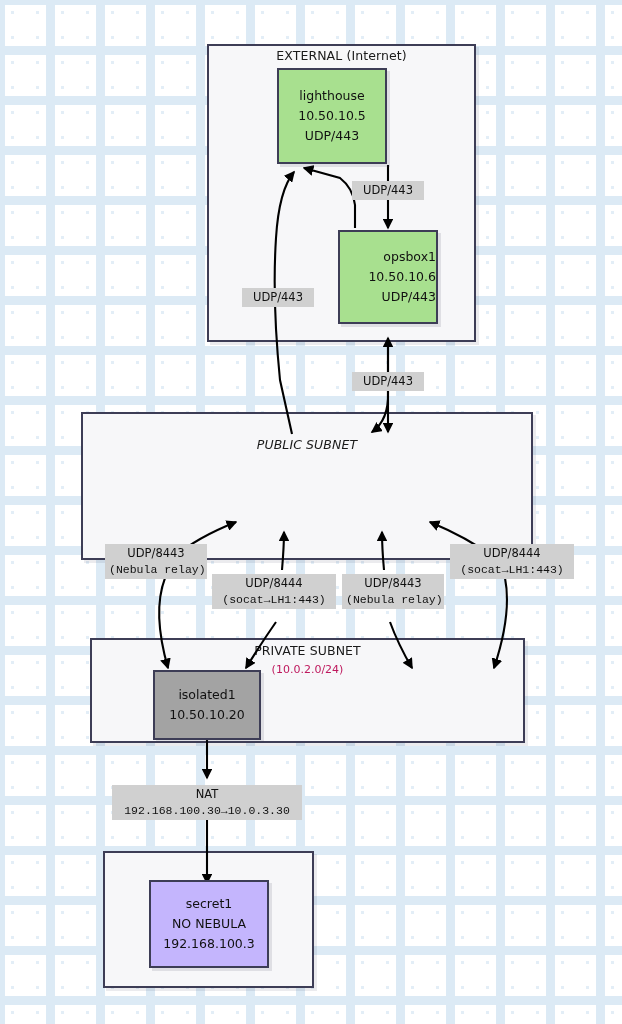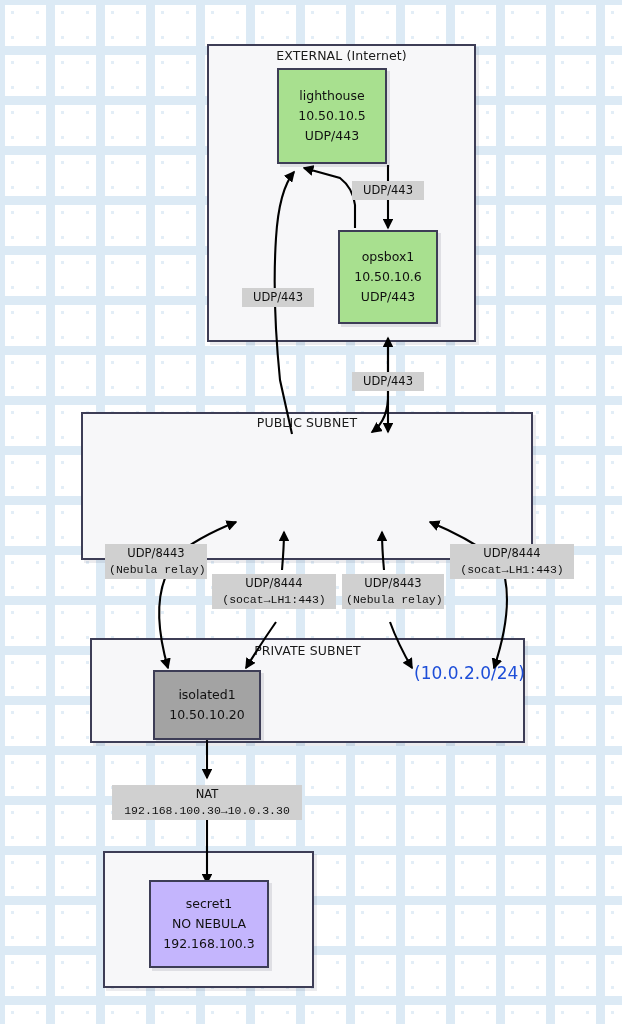--- a/index.html
+++ b/index.html
@@ -59,23 +59,23 @@
   .subnet-title {
     position: absolute;
     text-align: center;
     font-size: 12.5px;
     color: #1a1a1a;
     white-space: nowrap;
     letter-spacing: 0.1px;
   }
   .subnet-sub {
     position: absolute;
-    text-align: right;
-    font-size: 17px;
-    color: #1d4ed8;
+    text-align: center;
+    font-size: 11px;
+    color: #be185d;
     white-space: nowrap;
   }
 
   
   .node {
     position: absolute;
     box-sizing: border-box;
     border: 2px solid #3d3d56;
     box-shadow: 3px 3px 0 rgba(60,60,90,0.13);
     display: flex;
@@ -122,21 +122,21 @@
 <body>
 
 <div id="grid-bg"></div>
 
 <div class="layer">
 
   <div class="subnet" style="left:207px; top:44px; width:269px; height:298px;"></div>
   <div class="subnet-title" style="left:207px; top:48px; width:269px;">EXTERNAL (Internet)</div>
 
   <div class="subnet" style="left:81px; top:412px; width:452px; height:148px;"></div>
-  <div class="subnet-title" style="left:81px; top:415px; width:452px;">PUBLIC SUBNET</div>
+  <div class="subnet-title" style="left:81px; top:437px; width:452px;font-style:italic;">PUBLIC SUBNET</div>
 
   <div class="subnet" style="left:90px; top:638px; width:435px; height:105px;"></div>
   <div class="subnet-title" style="left:90px; top:643px; width:435px;">PRIVATE SUBNET</div>
   <div class="subnet-sub" style="left:90px; top:663px; width:435px;">(10.0.2.0/24)</div>
 
   <div class="subnet" style="left:103px; top:851px; width:211px; height:137px;"></div>
   <div class="subnet-title" style="left:103px; top:853px; width:211px;margin-top:40px;">SECRET SUBNET</div>
 
   <svg class="edges" viewBox="0 0 622 1024">
     <defs>
@@ -176,21 +176,21 @@
       <path d="M 207 814 L 207 883"></path>
     </g>
   </svg>
 
   <div class="node green" style="left:277px; top:68px; width:110px; height:96px;">
     <span class="ln">lighthouse</span>
     <span class="ln">10.50.10.5</span>
     <span class="ln">UDP/443</span>
   </div>
 
-  <div class="node green" style="left:338px; top:230px; width:100px; height:94px;">
+  <div class="node green" style="left:338px; top:230px; width:100px; height:94px;align-items:flex-end;">
     <span class="ln">opsbox1</span>
     <span class="ln">10.50.10.6</span>
     <span class="ln">UDP/443</span>
   </div>
 
 
   <div class="node blue" style="left:153px; top:670px; width:108px; height:70px;">
     <span class="ln">isolated1</span>
     <span class="ln">10.50.10.20</span>
   </div>

